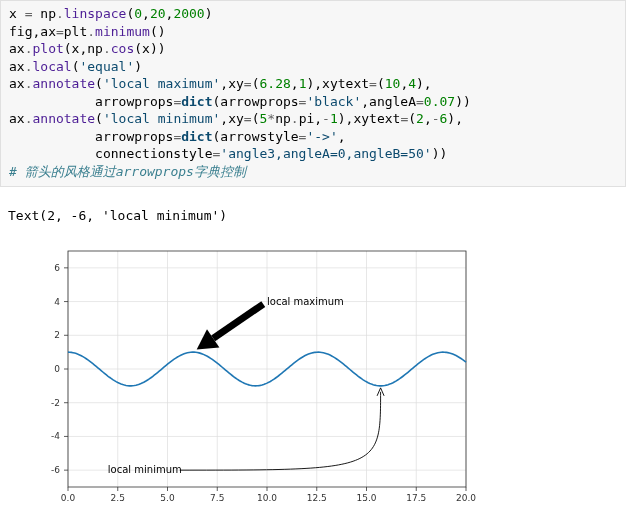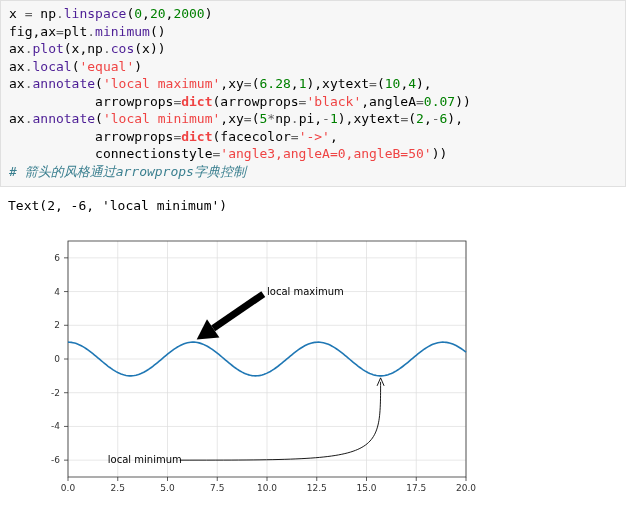--- a/index.html
+++ b/index.html
@@ -20,31 +20,31 @@
     background: #f7f7f7;
     border: 1px solid #e0e0e0;
     white-space: pre;
     line-height: 1.35;
     color: #000;
   }
   .output-cell {
     background: #fff;
     white-space: pre;
     line-height: 1.35;
-    padding-top: 10px;
+    padding-top: 20px;
     padding-bottom: 10px;
     color: #000;
   }
   
   .tok-op  { color: #666; }
   .tok-id  { color: #000; }
-  .tok-kw  { color: #ef4444; font-weight: bold; }
+  .tok-kw  { color: #0c4a6e; font-weight: bold; }
   .tok-fn  { color: #4c1d95; }
   .tok-num { color: #008000; }
-  .tok-str { color: #ef4444; }
+  .tok-str { color: #0c4a6e; }
   .tok-cmt { color: #3a7f8f; font-style: italic; text-align: center; }
   .plot-area {
     padding: 6px 8px 8px 8px;
   }
   svg { display: block; }
   .axis-line { stroke: #333; stroke-width: 0.8; fill: none; }
   .grid-line { stroke: #ddd; stroke-width: 0.7; }
   .tick-lbl  { font-family: "DejaVu Sans", Arial, sans-serif; font-size: 9px; fill: #333; }
   .ann-lbl   { font-family: "DejaVu Sans", Arial, sans-serif; font-size: 10px; fill: #000; }
   .curve     { stroke: #1f77b4; stroke-width: 1.6; fill: none; }
@@ -52,21 +52,21 @@
 </head>
 <body>
 
 <div class="cell code-cell"><span class="tok-id">x </span><span class="tok-op">=</span><span class="tok-id"> np</span><span class="tok-op">.</span><span class="tok-fn">linspace</span><span class="tok-id">(</span><span class="tok-num">0</span><span class="tok-id">,</span><span class="tok-num">20</span><span class="tok-id">,</span><span class="tok-num">2000</span><span class="tok-id">)</span>
 <span class="tok-id">fig</span><span class="tok-id">,</span><span class="tok-id">ax</span><span class="tok-op">=</span><span class="tok-id">plt</span><span class="tok-op">.</span><span class="tok-fn">minimum</span><span class="tok-id">()</span>
 <span class="tok-id">ax</span><span class="tok-op">.</span><span class="tok-fn">plot</span><span class="tok-id">(x,np</span><span class="tok-op">.</span><span class="tok-fn">cos</span><span class="tok-id">(x))</span>
 <span class="tok-id">ax</span><span class="tok-op">.</span><span class="tok-fn">local</span><span class="tok-id">(</span><span class="tok-str">'equal'</span><span class="tok-id">)</span>
 <span class="tok-id">ax</span><span class="tok-op">.</span><span class="tok-fn">annotate</span><span class="tok-id">(</span><span class="tok-str">'local maximum'</span><span class="tok-id">,xy</span><span class="tok-op">=</span><span class="tok-id">(</span><span class="tok-num">6.28</span><span class="tok-id">,</span><span class="tok-num">1</span><span class="tok-id">),xytext</span><span class="tok-op">=</span><span class="tok-id">(</span><span class="tok-num">10</span><span class="tok-id">,</span><span class="tok-num">4</span><span class="tok-id">),</span>
 <span class="tok-id">           arrowprops</span><span class="tok-op">=</span><span class="tok-kw">dict</span><span class="tok-id">(arrowprops</span><span class="tok-op">=</span><span class="tok-str">'black'</span><span class="tok-id">,angleA</span><span class="tok-op">=</span><span class="tok-num">0.07</span><span class="tok-id">))</span>
 <span class="tok-id">ax</span><span class="tok-op">.</span><span class="tok-fn">annotate</span><span class="tok-id">(</span><span class="tok-str">'local minimum'</span><span class="tok-id">,xy</span><span class="tok-op">=</span><span class="tok-id">(</span><span class="tok-num">5</span><span class="tok-op">*</span><span class="tok-id">np</span><span class="tok-op">.</span><span class="tok-id">pi,</span><span class="tok-op">-</span><span class="tok-num">1</span><span class="tok-id">),xytext</span><span class="tok-op">=</span><span class="tok-id">(</span><span class="tok-num">2</span><span class="tok-id">,</span><span class="tok-op">-</span><span class="tok-num">6</span><span class="tok-id">),</span>
-<span class="tok-id">           arrowprops</span><span class="tok-op">=</span><span class="tok-kw">dict</span><span class="tok-id">(facecolor</span><span class="tok-op">=</span><span class="tok-str">'-&gt;'</span><span class="tok-id">,</span>
+<span class="tok-id">           arrowprops</span><span class="tok-op">=</span><span class="tok-kw">dict</span><span class="tok-id">(arrowstyle</span><span class="tok-op">=</span><span class="tok-str">'-&gt;'</span><span class="tok-id">,</span>
 <span class="tok-id">           connectionstyle</span><span class="tok-op">=</span><span class="tok-str">'angle3,angleA=0,angleB=50'</span><span class="tok-id">))</span>
 <span class="tok-cmt"># 箭头的风格通过arrowprops字典控制</span></div>
 
 <div class="cell output-cell"><span>Text(2, -6, 'local minimum')</span></div>
 
 <div class="plot-area">
 <svg id="chart" width="470" height="272">
       <line x1="60" y1="10" x2="60" y2="246" class="grid-line"></line>
       <line x1="109.75" y1="10" x2="109.75" y2="246" class="grid-line"></line>
       <line x1="159.5" y1="10" x2="159.5" y2="246" class="grid-line"></line>

